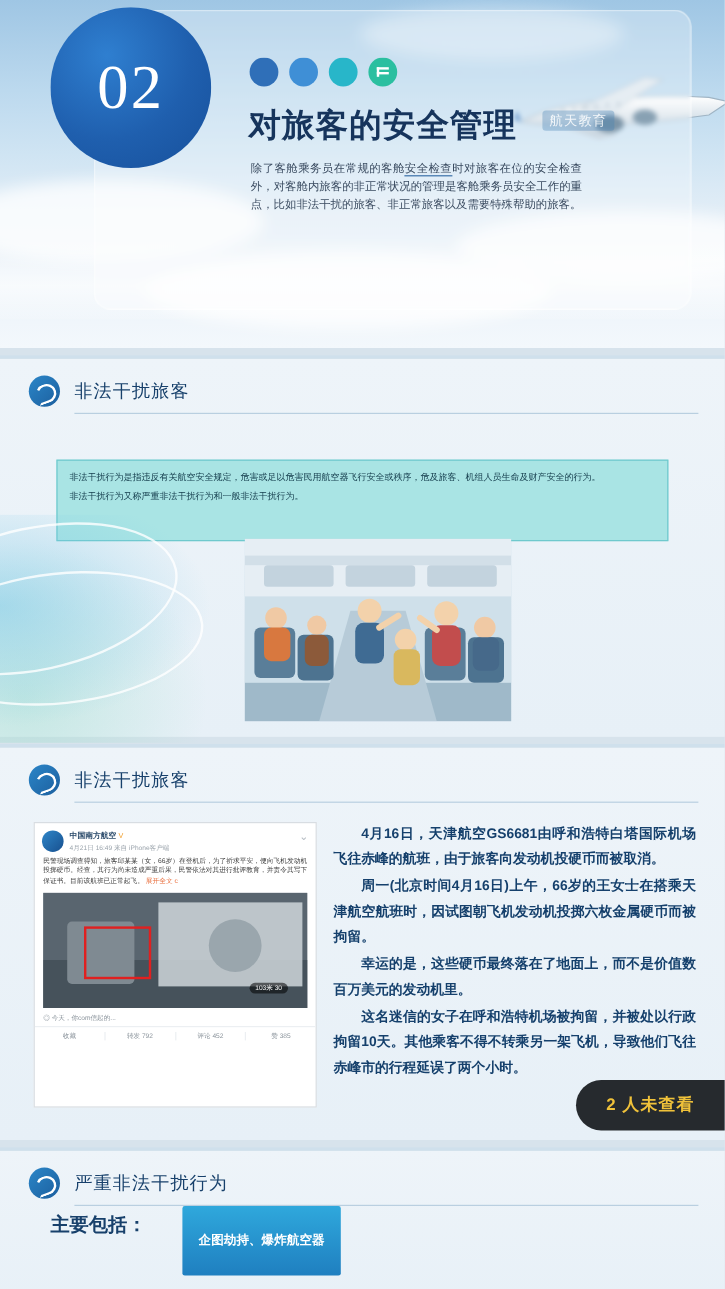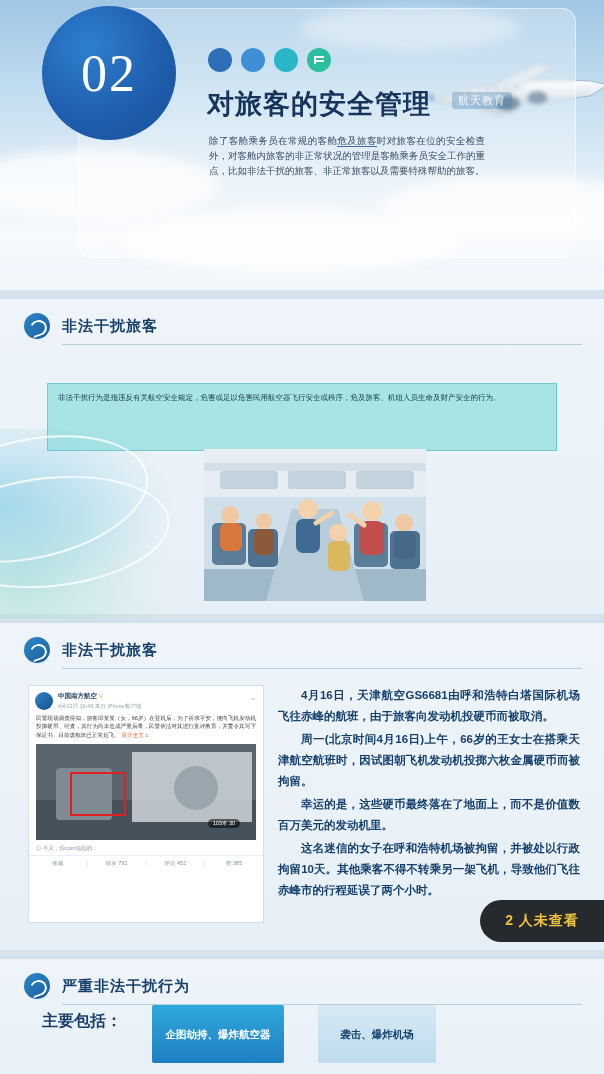--- a/index.html
+++ b/index.html
@@ -115,21 +115,21 @@
     content: "";
     position: absolute; left: 6px; top: 7px;
     width: 13px; height: 12px;
     border: 2px solid #fff;
     border-radius: 50% 50% 50% 0;
     border-left-color: transparent;
     transform: rotate(-20deg);
   }
   .sec-title {
     margin-left: 12px;
-    font-size: 15px; font-weight: bold; color: #17406b;
+    font-size: 15px; font-weight: normal; color: #17406b;
     letter-spacing: 1px;
   }
   .sec-rule {
     position: absolute; left: 62px; right: 22px; bottom: 2px;
     height: 1px; background: #b9cfe0;
   }
 
   
   .slide2 { height: 318px; }
   .def-box {
@@ -275,37 +275,38 @@
     <div class="dots">
       <span class="dot d1"></span>
       <span class="dot d2"></span>
       <span class="dot d3"></span>
       <span class="dot d4"></span>
     </div>
 
     <div class="hero-title">对旅客的安全管理</div>
 
     <div class="hero-body">
-      <span>除了客舱乘务员在常规的客舱</span><span class="uline">危及旅客</span><span>时对旅客在位的安全检查外，对客舱内旅客的非正常状况的管理是客舱乘务员安全工作的重点，比如非法干扰的旅客、非正常旅客以及需要特殊帮助的旅客。</span>
+      <span>除了客舱乘务员在常规的客舱</span><span class="uline">安全检查</span><span>时对旅客在位的安全检查外，对客舱内旅客的非正常状况的管理是客舱乘务员安全工作的重点，比如非法干扰的旅客、非正常旅客以及需要特殊帮助的旅客。</span>
     </div>
 
     <div class="wm">航天教育</div>
   </section>
 
   <div class="hidden-seam"></div>
 
   <section class="sec slide2">
     <div class="sec-head">
       <span class="sec-icon"></span>
       <span class="sec-title">非法干扰旅客</span>
       <span class="sec-rule"></span>
     </div>
 
     <div class="def-box">
       <div>非法干扰行为是指违反有关航空安全规定，危害或足以危害民用航空器飞行安全或秩序，危及旅客、机组人员生命及财产安全的行为。</div>
+      <div style="margin-top:4px">非法干扰行为又称严重非法干扰行为和一般非法干扰行为。</div>
     </div>
 
     <div class="deco-left">
       <div class="ribbon" style="left:-90px; top:10px; width:240px; height:120px; transform:rotate(-12deg);"></div>
       <div class="ribbon" style="left:-70px; top:48px; width:240px; height:110px; transform:rotate(-6deg);"></div>
     </div>
 
     <div class="pic-row">
 
       <div class="pic-cabin">
@@ -410,16 +411,15 @@
   <div class="hidden-seam"></div>
 
   <section class="sec slide4">
     <div class="sec-head">
       <span class="sec-icon"></span>
       <span class="sec-title">严重非法干扰行为</span>
       <span class="sec-rule"></span>
     </div>
     <div class="s4-lead">主要包括：</div>
     <div class="s4-box s4-b1">企图劫持、爆炸航空器</div>
-    <div class="s4-box s4-b2">袭击、爆炸机场</div>
   </section>
 
 </div>
 
 </body></html>

